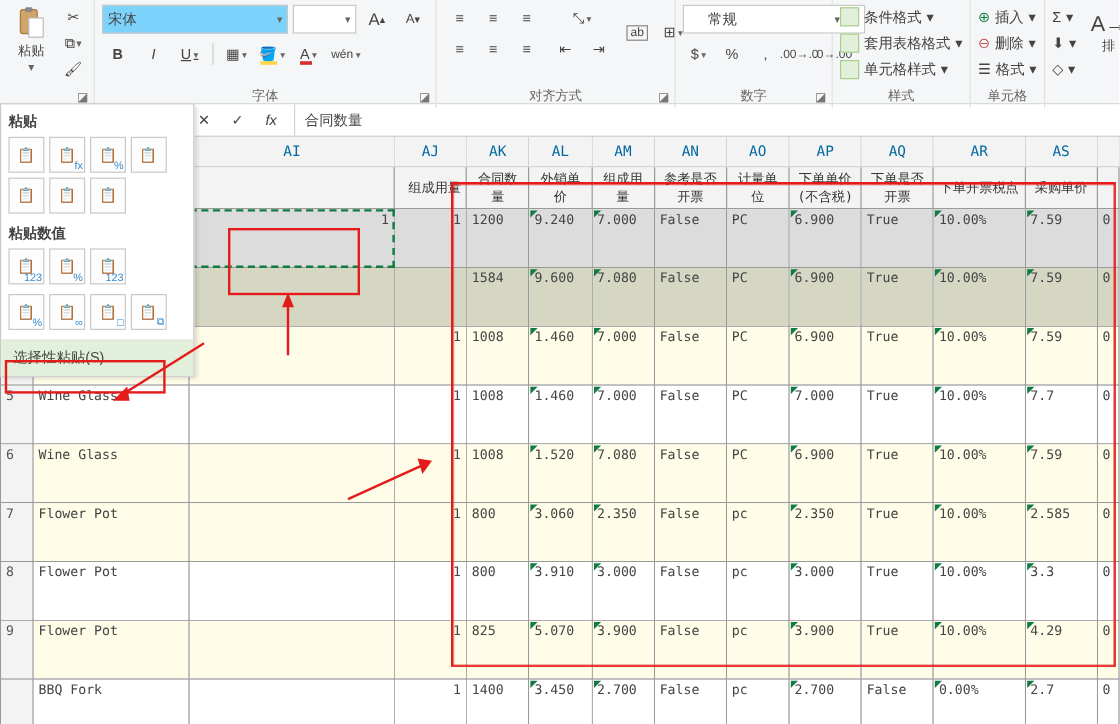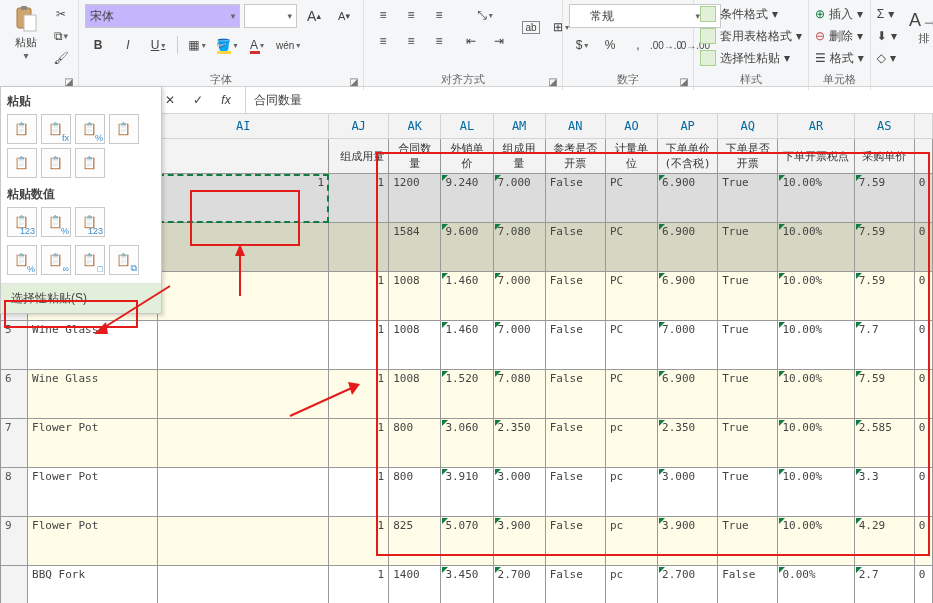--- a/index.html
+++ b/index.html
@@ -61,21 +61,21 @@
     align-items: center;
     justify-content: center;
     color: #444;
     font-size: 12px;
   }
   .font-row1 { display:flex; align-items:center; gap:4px; margin-bottom:6px;}
   .font-row2 { display:flex; align-items:center; gap:4px;}
   .font-name {
     width: 150px;
     height: 22px;
-    background: #c4b5fd;
+    background: #7dd3fc;
     border: 1px solid #c8c8c8;
     padding: 0 4px;
     display:flex; align-items:center; justify-content:space-between;
   }
   .font-size {
     width: 44px;
     height: 22px;
     background: #fff;
     border: 1px solid #c8c8c8;
     padding: 0 4px;
@@ -420,21 +420,21 @@
           <span>条件格式</span>
           <span class="dd">▾</span>
         </div>
       <div class="styles-item">
           <span class="green-sq"></span>
           <span>套用表格格式</span>
           <span class="dd">▾</span>
         </div>
       <div class="styles-item">
           <span class="green-sq"></span>
-          <span>选择性粘贴</span>
+          <span>单元格样式</span>
           <span class="dd">▾</span>
         </div>
     </div>
     <div class="glabel">样式</div>
   </div>
 
   <div class="rgroup" style="width:80px;">
     <div class="styles-col">
       <div class="styles-item">
           <span style="color:#107c41;">⊕</span>

